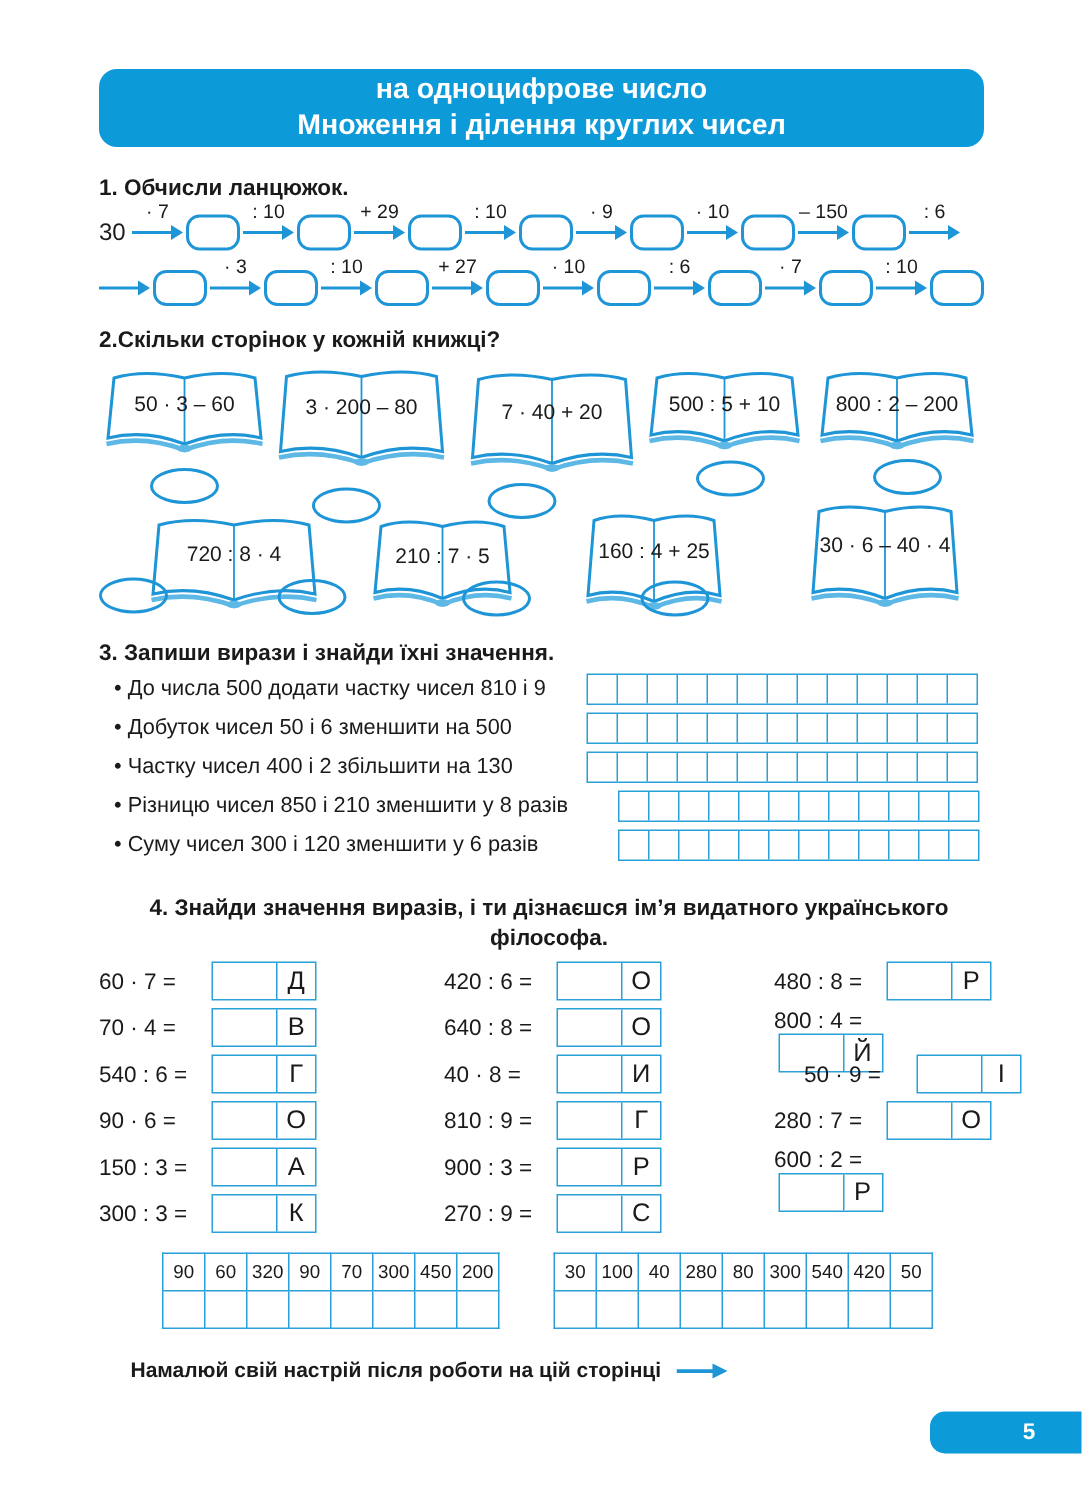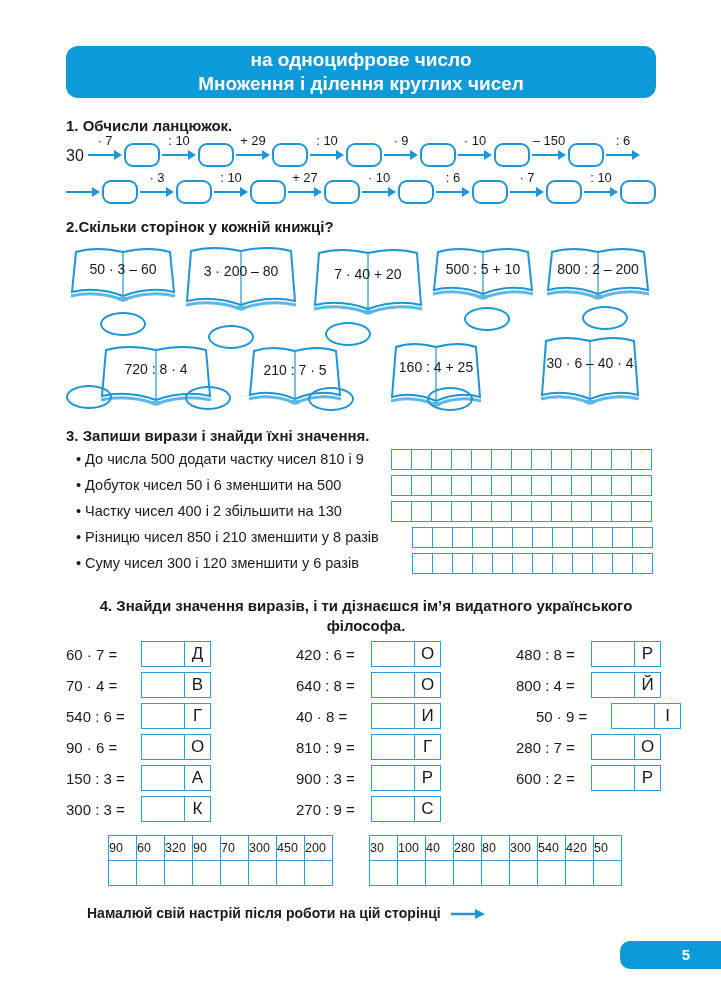--- a/index.html
+++ b/index.html
@@ -24,21 +24,21 @@
   .ex3-row { position:absolute; left:76px; height:22px; font-size:14.5px; }
   .grid { position:absolute; display:flex; border:1.5px solid #29a0d8; }
   .grid .cell { width:19px; height:19px; border-right:1.5px solid #29a0d8; }
   .grid .cell:last-child { border-right:none; }
   .ex4-item { position:absolute; height:26px; display:flex; align-items:center; font-size:15px; }
   .ex4-item .lbl { width:75px; }
   .ansbox { display:flex; border:1.5px solid #29a0d8; height:24px; }
   .ansbox .blank { width:42px; border-right:1.5px solid #29a0d8; }
   .ansbox .letter { width:25px; text-align:center; font-size:17px; line-height:24px; }
   .keytable { position:absolute; border-collapse:collapse; }
-  .keytable td { border:1.5px solid #29a0d8; height:24px; font-size:12.5px; padding:0; }
+  .keytable td { border:1.5px solid #29a0d8; height:24px; text-align:center; font-size:12.5px; padding:0; }
   .footer { left:87px; top:905px; font-weight:bold; font-size:14px; }
   .page-num { left:620px; top:941px; width:110px; height:28px; background:#0d9ad9; border-radius:10px 0 0 10px;
               color:#fff; font-weight:bold; font-size:15px; line-height:28px; padding-left:22px; box-sizing:border-box; }
 </style>
 </head>
 <body>
 
 <div class="abs banner">
   <div>на одноцифрове число</div>
   <div>Множення і ділення круглих чисел</div>
@@ -409,42 +409,42 @@
         <div class="letter">С</div>
       </div>
     </div>
     <div class="ex4-item" style="left: 516px; top: 641px;">
       <span class="lbl">480 : 8 =</span>
       <div class="ansbox">
         <div class="blank"></div>
         <div class="letter">Р</div>
       </div>
     </div>
-    <div class="ex4-item" style="left: 516px; top: 672px;">
+    <div class="ex4-item" style="left: 516px; top: 672px; flex-direction: column;">
       <span class="lbl">800 : 4 =</span>
       <div class="ansbox">
         <div class="blank"></div>
         <div class="letter">Й</div>
       </div>
     </div>
     <div class="ex4-item" style="left: 516px; top: 703px; margin-left: 20px;">
       <span class="lbl">50 · 9 =</span>
       <div class="ansbox">
         <div class="blank"></div>
         <div class="letter">І</div>
       </div>
     </div>
     <div class="ex4-item" style="left: 516px; top: 734px;">
       <span class="lbl">280 : 7 =</span>
       <div class="ansbox">
         <div class="blank"></div>
         <div class="letter">О</div>
       </div>
     </div>
-    <div class="ex4-item" style="left: 516px; top: 765px;">
+    <div class="ex4-item" style="left: 516px; top: 765px; flex-direction: column;">
       <span class="lbl">600 : 2 =</span>
       <div class="ansbox">
         <div class="blank"></div>
         <div class="letter">Р</div>
       </div>
     </div>
   </div>
 
 <table class="keytable" style="left:108px;top:835px;">
   <tbody>

